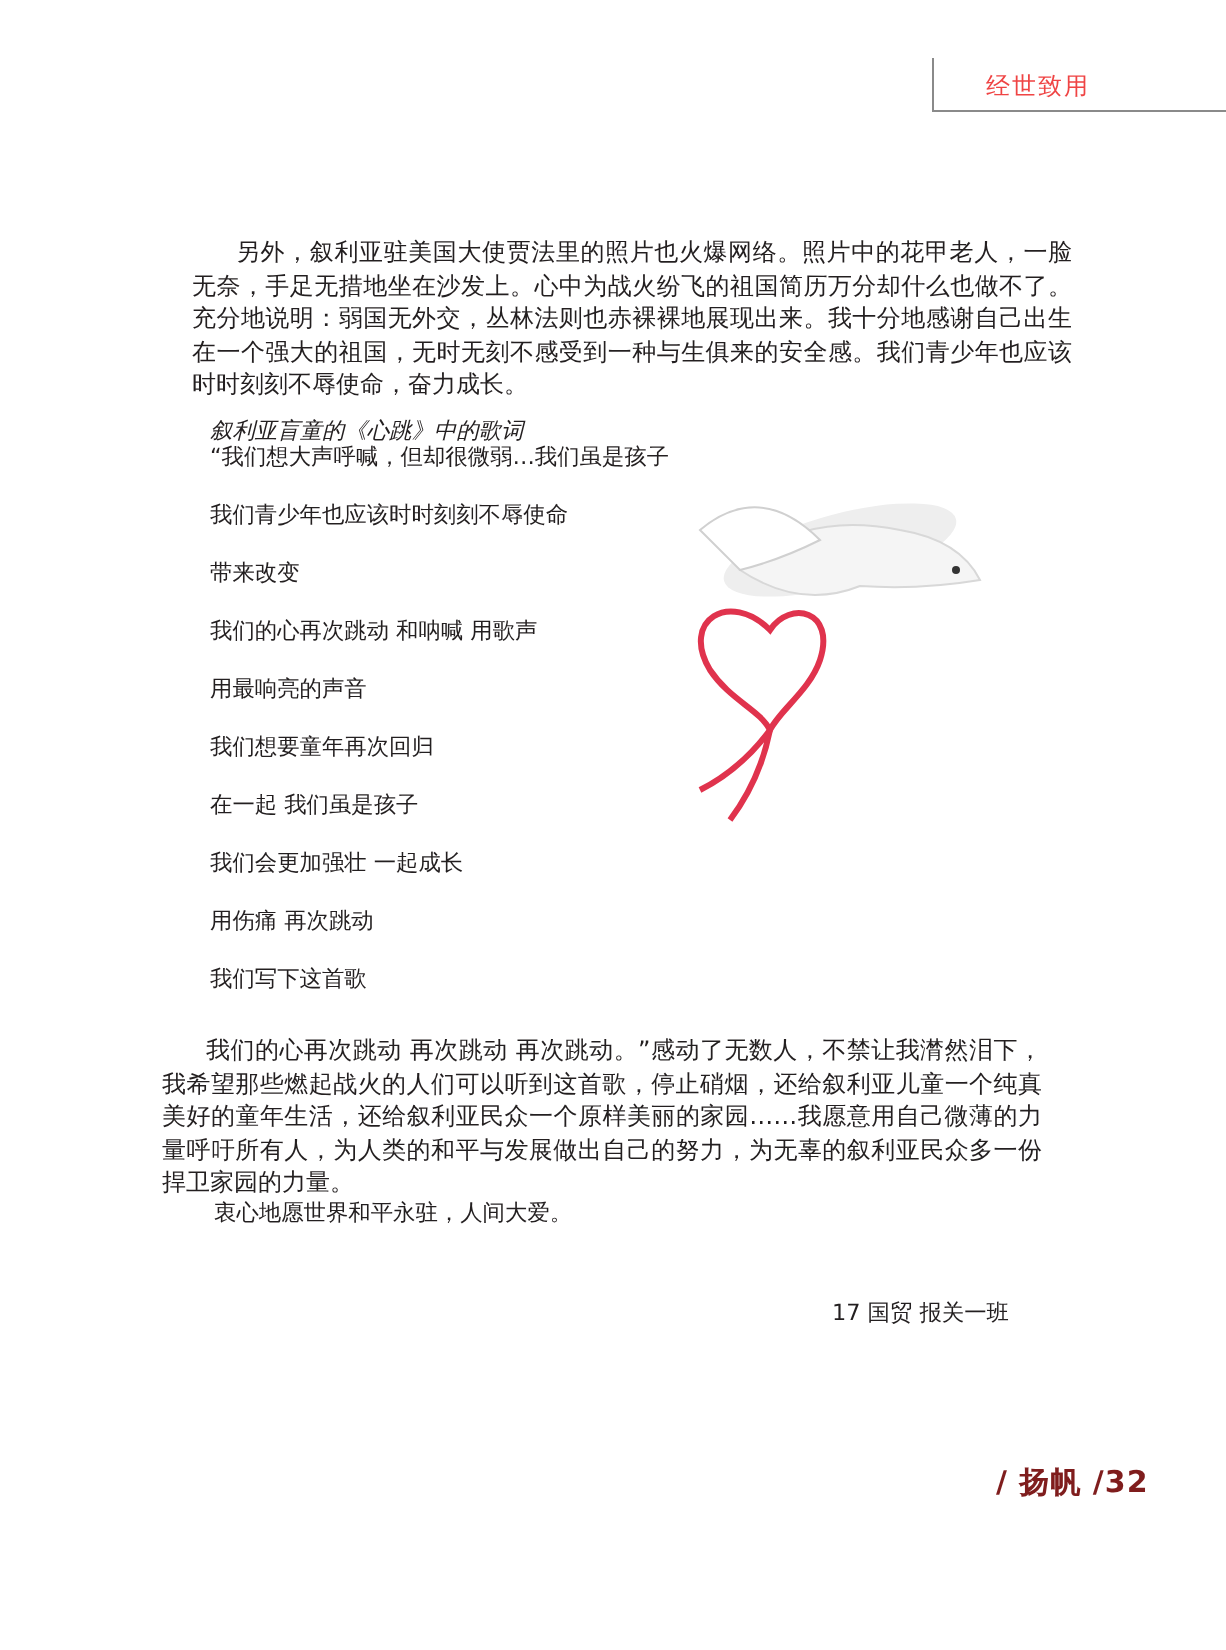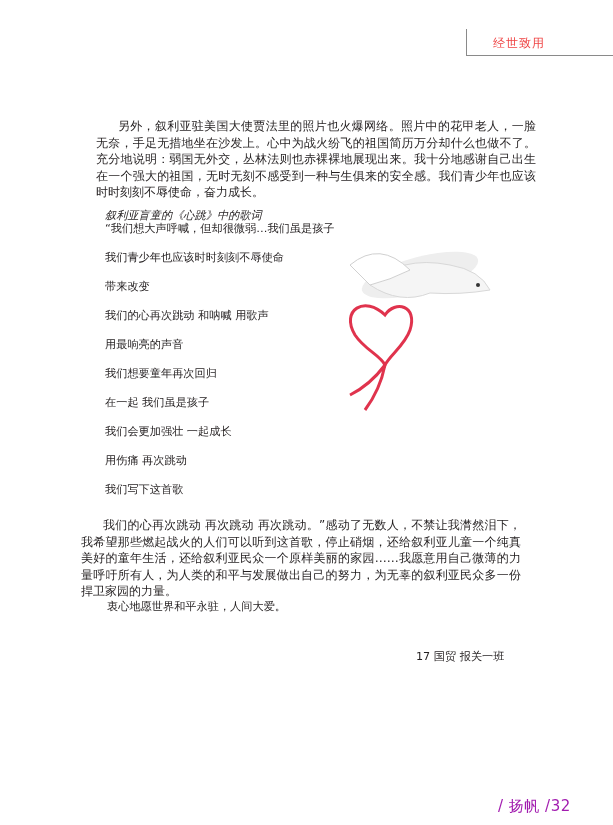--- a/index.html
+++ b/index.html
@@ -8,21 +8,21 @@
     .header-tab-line { position:absolute; left:466px; top:55px; width:147px; height:1px; background:#8a8a8a; }
     .header-tab-vert { position:absolute; left:466px; top:29px; width:1px; height:27px; background:#8a8a8a; }
     .header-title { position:absolute; left:493px; top:35px; font-size:12px; color:#ef4444; letter-spacing:1px; }
     .content { position:absolute; left:81px; top:118px; width:440px; font-size:12px; line-height:16.5px;margin-left:15px; }
     .para { margin:0; text-indent:22px; text-align:justify; }
     .lyric-title { position:absolute; left:105px; top:208px; font-size:11.2px;font-style:italic; }
     .lyric { position:absolute; left:105px; font-size:11.2px; white-space:nowrap; }
     .closing { position:absolute; left:81px; top:493px; width:440px; font-size:12px; line-height:16.5px; }
     .wish { position:absolute; left:107px; top:599px; font-size:11.2px;text-align:center; }
     .sign { position:absolute; left:416px; top:637px; font-size:11.2px;margin-top:12px; }
-    .footer { position:absolute; left:498px; top:797px; font-size:15px; color:#a21caf; letter-spacing:0.5px; }
+    .footer { position:absolute; left:498px; top:732px; font-size:15px; color:#7f1d1d; letter-spacing:0.5px;font-weight:bold; }
     .dove { position:absolute; left:310px; top:235px; width:190px; height:190px; }
   </style>
 </head>
 <body>
 
 <div class="header-tab-vert"></div>
 <div class="header-tab-line"></div>
 <div class="header-title">经世致用</div>
 
 <div class="content">

